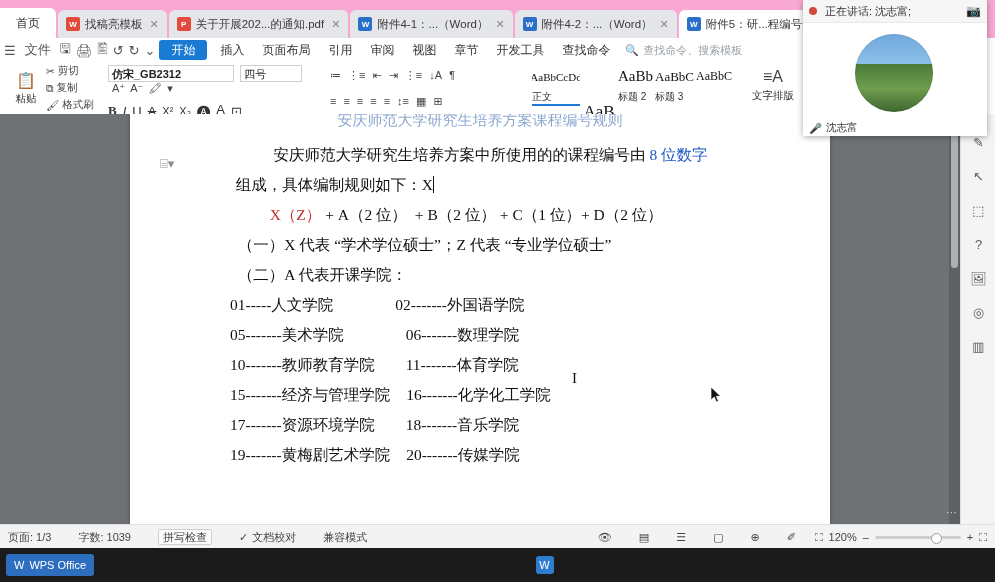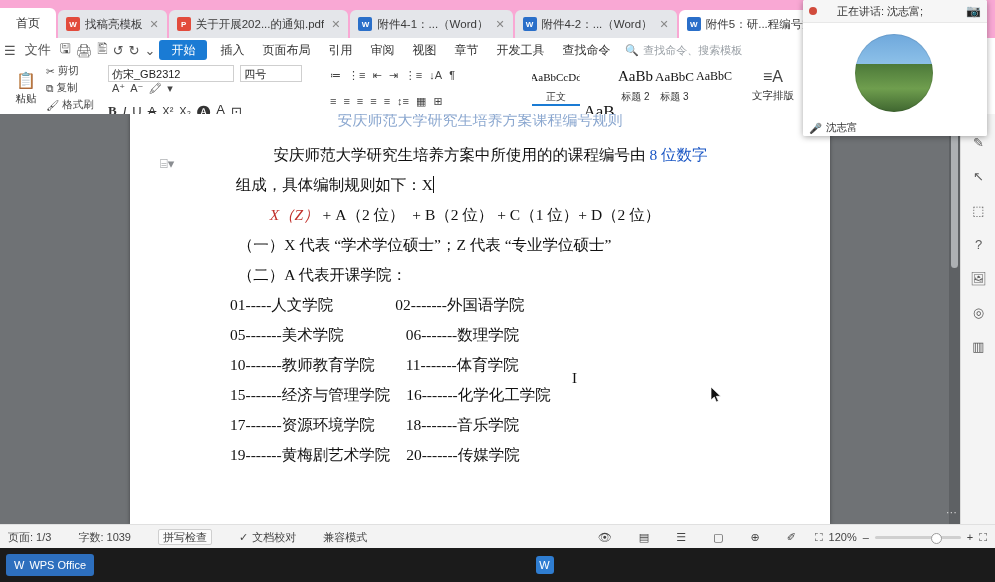--- a/index.html
+++ b/index.html
@@ -70,38 +70,38 @@
     width:40px;display:flex;flex-direction:column;align-items:center;justify-content:center;
     font-size:10.5px;color:#333;gap:2px;
   }
   .clip .col{display:flex;flex-direction:column;justify-content:center;gap:3px;font-size:10.5px;color:#444;}
   .clip .col div{display:flex;align-items:center;gap:3px;}
 
   .fontgrp{position:absolute;left:108px;top:3px;width:212px;}
   .fontname{
     width:126px;height:17px;border:1px solid #cfcfcf;background:#fff;
     font-size:11px;color:#222;padding:0 3px;line-height:17px;display:inline-block;
-    vertical-align:middle;box-sizing:border-box;
+    vertical-align:middle;box-sizing:border-box;font-weight:bold;
   }
   .fontsize{
     width:62px;height:17px;border:1px solid #cfcfcf;background:#fff;margin-left:3px;
     font-size:11px;color:#222;padding:0 3px;line-height:17px;display:inline-block;
     vertical-align:middle;box-sizing:border-box;
   }
   .fontrow2{margin-top:7px;display:flex;align-items:center;gap:6px;font-size:13px;color:#333;}
   .fontrow2 b{font-family:"Liberation Serif",serif;}
   .miniicons{display:flex;align-items:center;gap:5px;font-size:11px;color:#444;}
 
   .paragrp{position:absolute;left:330px;top:3px;width:196px;}
   .prow{display:flex;align-items:center;gap:7px;font-size:11px;color:#444;height:20px;}
   .prow2{margin-top:6px;}
 
   .stylesgrp{position:absolute;left:532px;top:2px;width:200px;display:flex;align-items:flex-start;gap:2px;}
   .style{
-    width:48px;text-align:center;font-size:9px;color:#555;line-height:1.15;
+    width:48px;text-align:left;font-size:9px;color:#555;line-height:1.15;
   }
   .style .sample{
     height:26px;display:flex;align-items:center;justify-content:center;
     font-family:"Liberation Serif",serif;color:#111;overflow:hidden;white-space:nowrap;
   }
   .style.s1 .sample{font-size:11px;}
   .style.s2 .sample{font-size:17px;margin-top:35px;}
   .style.s3 .sample{font-size:15px;}
   .style.s4 .sample{font-size:13px;}
   .style.s5 .sample{font-size:12px;}
@@ -123,21 +123,21 @@
     position:absolute;left:130px;top:0px;width:700px;height:410px;background:#ffffff;
     box-shadow:0 0 4px rgba(0,0,0,.4);
   }
   .doc-head{
     position:absolute;left:0;top:0;width:700px;height:20px;overflow:hidden;
     color:#2b5fa8;font-family:"Liberation Serif",serif;font-size:15px;
     text-align:center;line-height:12px;opacity:.55;
   }
   .lines{position:absolute;left:0;top:26px;width:700px;font-family:"Liberation Serif","DejaVu Serif",serif;color:#111;}
   .ln{height:30px;line-height:30px;font-size:15.5px;white-space:pre;}
-  .ln .red{color:#c0302b;font-style:italic;}
+  .ln .red{color:#c0302b;}
   .ln .blue{color:#1a56c4;}
   .caret{display:inline-block;width:1px;height:17px;background:#111;vertical-align:-3px;}
   .pagecursor{
     position:absolute;left:30px;top:42px;color:#8a8d91;font-size:13px;
   }
   .ibeam{position:absolute;left:442px;top:256px;color:#111;font-size:15px;font-family:"Liberation Serif",serif;}
   .mousearrow{position:absolute;left:580px;top:272px;width:12px;height:18px;}
 
   
   .docscroll{
@@ -181,21 +181,21 @@
   .taskbar .center{flex:1;display:flex;align-items:center;justify-content:center;gap:12px;}
   .taskbar .bluesq{width:18px;height:18px;background:#2f7dd1;border-radius:3px;
     display:flex;align-items:center;justify-content:center;color:#fff;font-size:11px;}
 
   
   .meeting{
     position:absolute;left:803px;top:0px;width:184px;height:136px;background:#ffffff;
     box-shadow:0 1px 6px rgba(0,0,0,.35);border-radius:2px;overflow:hidden;
   }
   .meeting .mtitle{
-    height:22px;background:#f6f6f6;display:flex;align-items:center;gap:20px;padding:0 6px;
+    height:22px;background:#f6f6f6;display:flex;align-items:center;gap:8px;padding:0 6px;
     font-size:11px;color:#333;border-bottom:1px solid #e8e8e8;
   }
   .meeting .mtitle .dot{width:8px;height:8px;border-radius:50%;background:#d14b3c;}
   .meeting .mtitle .flex{flex:1;}
   .meeting .mtitle .ic{color:#666;font-size:12px;}
   .meeting .mbody{position:relative;height:114px;background:#ffffff;}
   .meeting .avatar{
     position:absolute;left:52px;top:11px;width:78px;height:78px;border-radius:50%;
     background:linear-gradient(#6fa8dc 0%,#8cc0e8 38%,#4d7a3a 39%,#6f9e4e 70%,#3f6630 100%);
     box-shadow:inset 0 0 0 1px rgba(0,0,0,.08);

